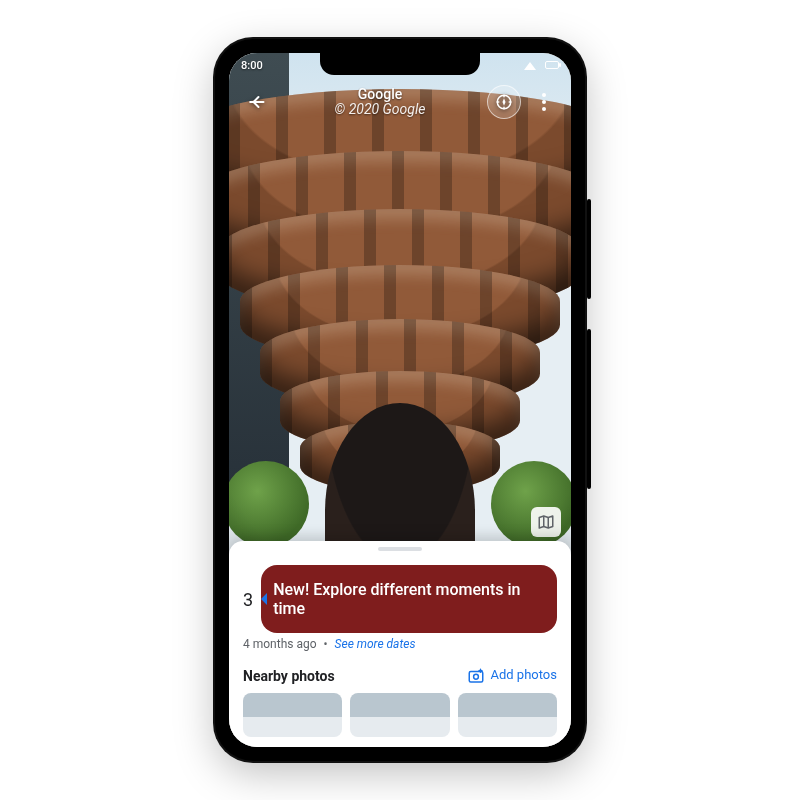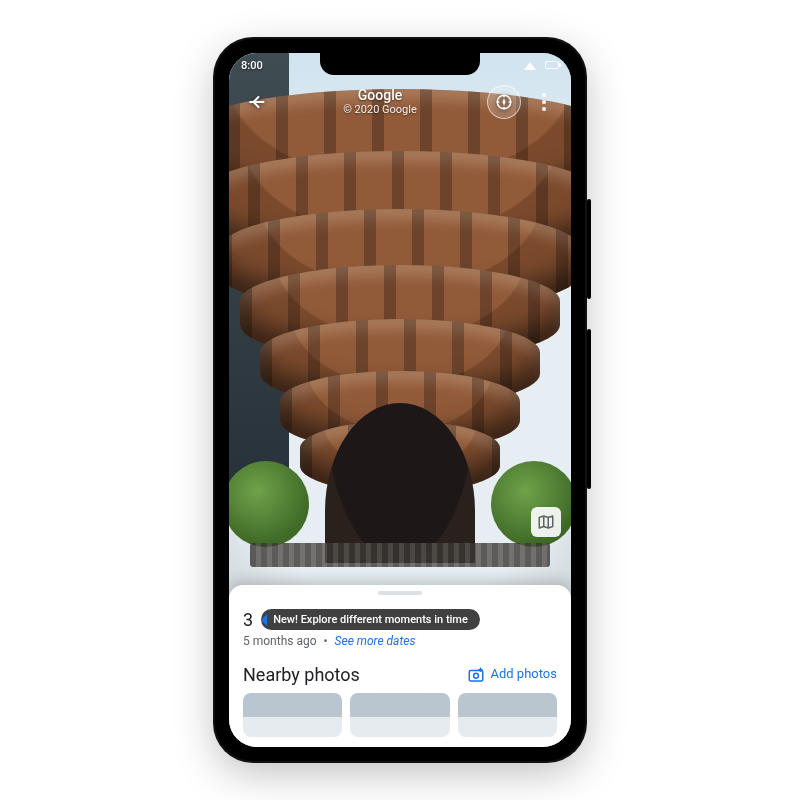--- a/index.html
+++ b/index.html
@@ -95,45 +95,45 @@
   .batt::after{content:"";position:absolute;right:-3px;top:1px;width:2px;height:4px;background:#fff;border-radius:1px;}
 
   .sv-header{ position:absolute; top:24px; left:0; right:0; z-index:40;
     display:flex; align-items:center; justify-content:space-between; padding:8px 10px; }
   .hbtn{ width:34px;height:34px;border-radius:50%;display:flex;align-items:center;justify-content:center;
     background:rgba(0,0,0,.0); color:#fff; }
   .hbtn svg{filter:drop-shadow(0 1px 2px rgba(0,0,0,.6));}
   .hcircle{ background: rgba(255,255,255,.18); border:1px solid rgba(255,255,255,.6);}
   .htitle{ text-align:center; color:#fff; line-height:1.1; text-shadow:0 1px 2px rgba(0,0,0,.6);}
   .htitle .t{ font-size:14px; font-weight:500;}
-  .htitle .s{ font-size:11px; opacity:.9;}
+  .htitle .s{ font-size:14px; opacity:.9;font-style:italic;}
   .hright{ display:flex; gap:6px; }
   .dots{ display:flex; flex-direction:column; gap:3px; align-items:center; justify-content:center;}
   .dots i{ width:4px;height:4px;border-radius:50%;background:#fff;}
 
   
   .mapchip{ position:absolute; right:10px; bottom:210px; z-index:40;
     width:30px;height:30px;border-radius:6px;background:rgba(255,255,255,.9);
     display:flex;align-items:center;justify-content:center;}
 
   
   .sheet{ position:absolute; left:0; right:0; bottom:0; z-index:45;
     background:#fff; border-top-left-radius:14px; border-top-right-radius:14px;
     box-shadow:0 -4px 14px rgba(0,0,0,.18);}
   .bubble-row{ display:flex; align-items:center; gap:8px; padding:14px 14px 0 14px;}
   .count{ font-size:18px; font-weight:400; color:#202124;}
-  .bubble{ position:relative; background:#404040; color:#fff; font-size:11px; font-weight:500;
-    padding:4px 12px; border-radius:16px;}
+  .bubble{ position:relative; background:#7f1d1d; color:#fff; font-size:16px; font-weight:500;
+    padding:15px 12px; border-radius:16px;}
   .bubble::before{ content:""; position:absolute; left:-6px; top:50%; transform:translateY(-50%);
     border:6px solid transparent; border-right-color:#1a73e8;}
   .meta{ padding:4px 14px 10px 14px; font-size:12px; color:#5f6368;}
   .meta a{ color:#1a73e8; text-decoration:none;font-style:italic;}
   .dot{ padding:0 4px;}
   .nearby{ display:flex; align-items:center; justify-content:space-between; padding:6px 14px 8px 14px;}
-  .nearby h3{ font-size:18px; font-weight:400; color:#202124;}
+  .nearby h3{ font-size:14px; font-weight:700; color:#202124;}
   .addp{ display:flex; align-items:flex-start; gap:6px; color:#1a73e8; font-size:13px;}
   .thumbs{ display:flex; gap:8px; padding:0 14px 10px 14px;}
   .th{ flex:1; height:44px; border-radius:8px; background:#d9dde1;
     background-image: linear-gradient(180deg,#b9c6cf 0 55%, #e6ebef 55% 100%);}
   .handle{ width:44px;height:4px;border-radius:3px;background:#dcdfe3;margin:6px auto 0 auto;}
 
 </style>
 </head>
 <body>
 
@@ -208,21 +208,21 @@
 
       <div class="sheet">
         <div class="handle"></div>
 
         <div class="bubble-row">
           <span class="count">3</span>
           <span class="bubble">New! Explore different moments in time</span>
         </div>
 
         <div class="meta">
-          <span>5 months ago</span>
+          <span>4 months ago</span>
           <span class="dot">•</span>
           <a href="#">See more dates</a>
         </div>
 
         <div class="nearby">
           <h3>Nearby photos</h3>
           <div class="addp">
             <svg width="18" height="18" viewBox="0 0 24 24" fill="none" stroke="#1a73e8" stroke-width="2" stroke-linecap="round" stroke-linejoin="round">
                 <rect x="3" y="6" width="18" height="14" rx="2"></rect>
                 <circle cx="12" cy="13" r="3.2"></circle>

